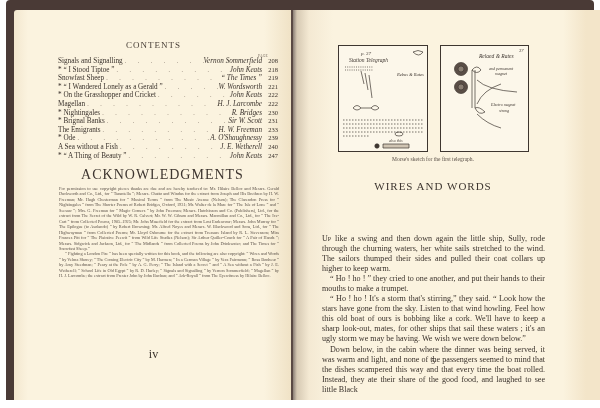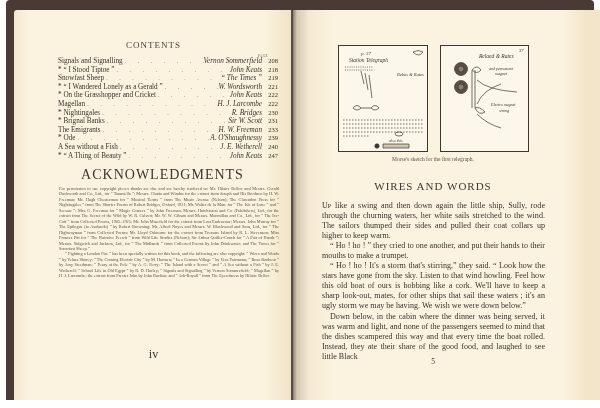--- a/index.html
+++ b/index.html
@@ -48,21 +48,21 @@
   .sketch { position:absolute; top:35px; background:#fcf7ea; border:1px solid #3e3630; }
   .sketch.a { left:45px; width:88px; height:105px; }
   .sketch.b { left:147px; width:87px; height:105px; }
   .sketch svg { position:absolute; left:0; top:0; }
   .caption { position:absolute; left:30px; width:220px; top:146px; text-align:center; font-size:5.5px; color:#5a5048; }
   .chapter-title { position:absolute; left:30px; width:220px; top:170px; text-align:center; font-size:11px;
     letter-spacing:1px; color:#3e3630; }
   .body-text { position:absolute; left:29px; top:191px; width:223px; font-size:8.1px; line-height:10.05px;
     text-align:justify; color:#3a322c; }
   .body-text p { margin:0; text-indent:8px; }
-  .body-text p.first { text-indent:0; }
+  .body-text p.first { text-indent:0;margin-top:33px; }
   .folio-right { position:absolute; left:30px; width:220px; top:347px; text-align:center; font-size:7.5px; color:#3a322c; }
   .sc { font-variant:small-caps; }
 </style>
 </head>
 <body>
 
 <div class="book">
 
   <div class="page left">
     <div class="contents-title">CONTENTS</div>

